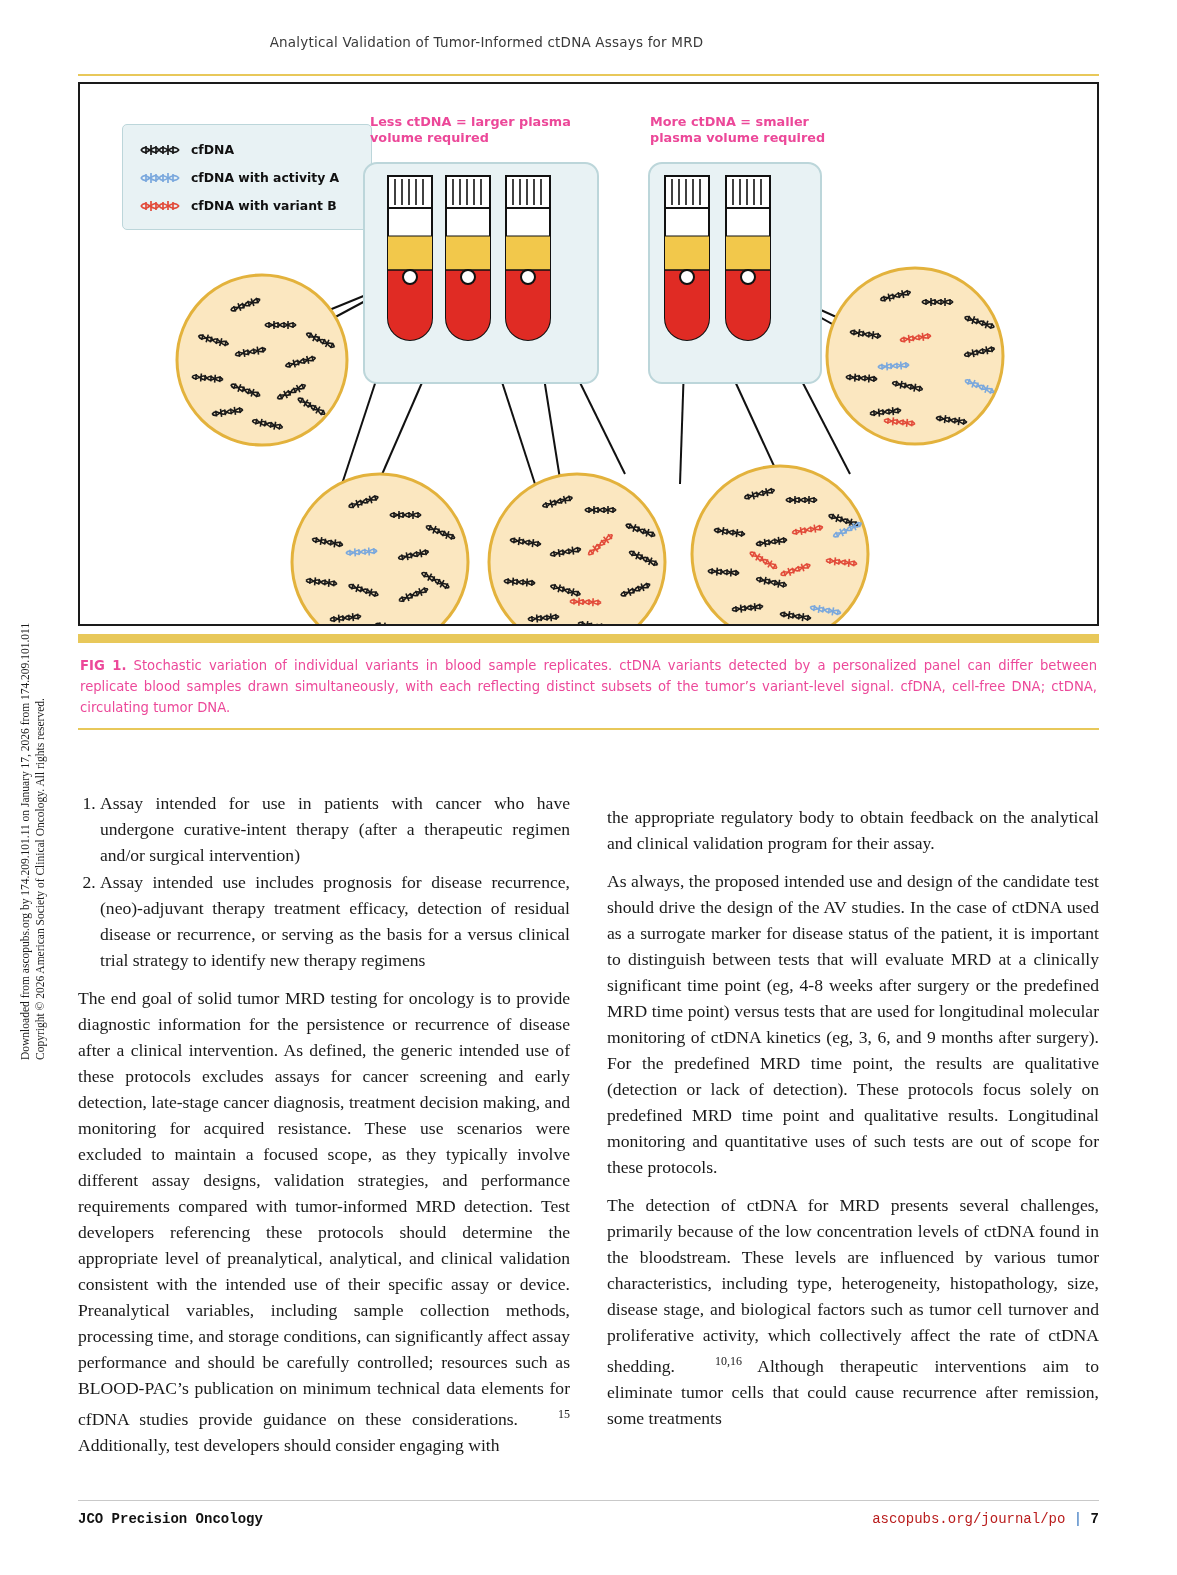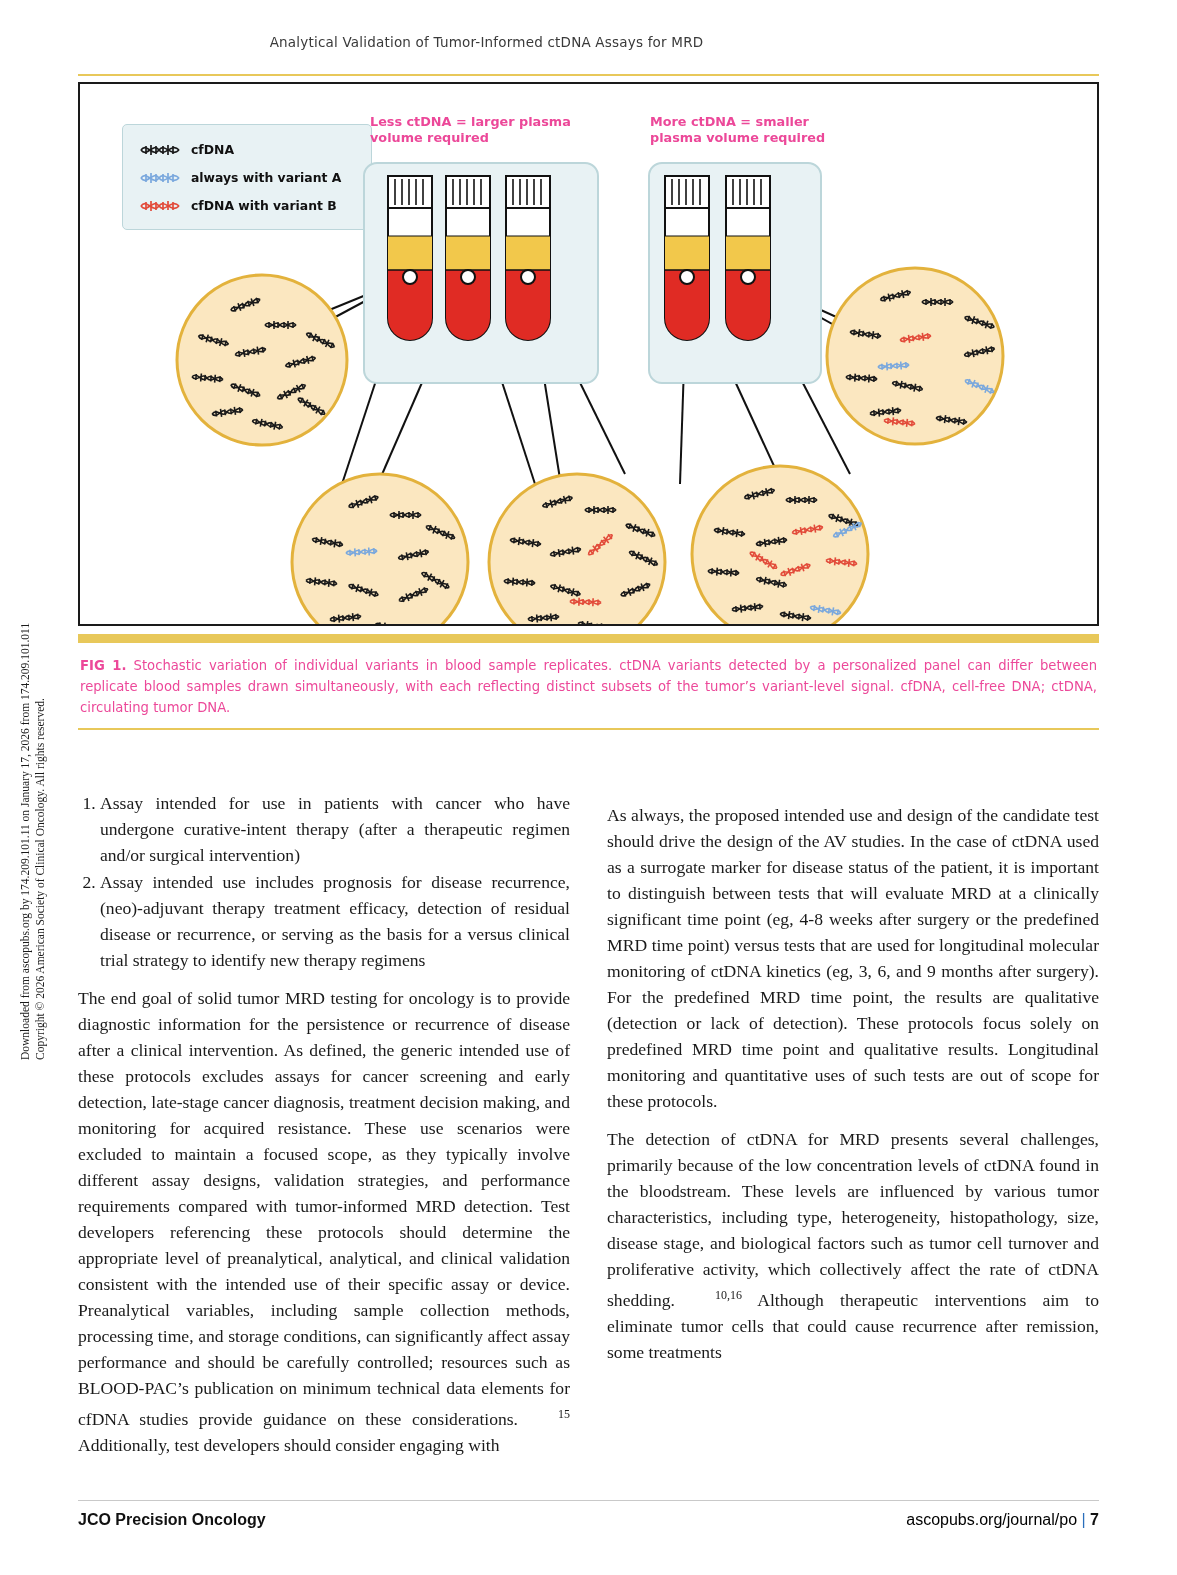--- a/index.html
+++ b/index.html
@@ -104,22 +104,22 @@
     font-family:"DejaVu Serif", serif;
     font-size:19px; font-weight:bold; margin:26px 0 0 0;
   }
   sup { font-size:12px;margin-left:40px; }
   
   .footer { position:absolute; left:78px; top:1500px; width:1021px; }
   .footer-line { height:1px; background:#c9c9c9; }
   .footer-row {
     display:flex; justify-content:space-between; align-items:center;
     padding-top:10px;
-    font-family:Liberation Sans, sans-serif;
-    font-size:16px;
+    font-family:Liberation Mono, monospace;
+    font-size:14px;
   }
   .footer-left { font-weight:bold; color:#111; }
   .footer-right { color:#2a6ebb; }
   .footer-right .pg { color:#111; font-weight:bold; }
 </style>
 </head>
 <body>
 
 <div class="running-head">Analytical Validation of Tumor-Informed ctDNA Assays for MRD</div>
 
@@ -176,21 +176,21 @@
               <path d="M2 8 C 8 16, 14 0, 20 8 C 26 16, 32 0, 40 8"></path>
               <line x1="7" y1="4" x2="7" y2="12"></line>
                 <line x1="12" y1="3" x2="12" y2="13"></line>
               <line x1="17" y1="4" x2="17" y2="12"></line>
                 <line x1="24" y1="4" x2="24" y2="12"></line>
               <line x1="29" y1="3" x2="29" y2="13"></line>
                 <line x1="34" y1="4" x2="34" y2="12"></line>
             </g>
           </svg>
         </span>
-        <span class="legend-label">always with variant A</span>
+        <span class="legend-label">cfDNA with activity A</span>
       </div>
       <div class="legend-row">
         <span class="dna">
           <svg width="42" height="16" viewBox="0 0 42 16">
             <g stroke="#e24b3a" stroke-width="1.7" fill="none">
               <path d="M2 8 C 8 0, 14 16, 20 8 C 26 0, 32 16, 40 8"></path>
               <path d="M2 8 C 8 16, 14 0, 20 8 C 26 16, 32 0, 40 8"></path>
               <line x1="7" y1="4" x2="7" y2="12"></line>
                 <line x1="12" y1="3" x2="12" y2="13"></line>
               <line x1="17" y1="4" x2="17" y2="12"></line>
@@ -429,28 +429,29 @@
 
   <div class="col col-left">
     <ol class="assay-list">
       <li>Assay intended for use in patients with cancer who have undergone curative-intent therapy (after a therapeutic regimen and/or surgical intervention)</li>
       <li>Assay intended use includes prognosis for disease recurrence, (neo)-adjuvant therapy treatment efficacy, detection of residual disease or recurrence, or serving as the basis for a versus clinical trial strategy to identify new therapy regimens</li>
     </ol>
     <p class="body"><span>The end goal of solid tumor MRD testing for oncology is to provide diagnostic information for the persistence or recurrence of disease after a clinical intervention. As defined, the generic intended use of these protocols excludes assays for cancer screening and early detection, late-stage cancer diagnosis, treatment decision making, and monitoring for acquired resistance. These use scenarios were excluded to maintain a focused scope, as they typically involve different assay designs, validation strategies, and performance requirements compared with tumor-informed MRD detection. Test developers referencing these protocols should determine the appropriate level of preanalytical, analytical, and clinical validation consistent with the intended use of their specific assay or device. Preanalytical variables, including sample collection methods, processing time, and storage conditions, can significantly affect assay performance and should be carefully controlled; resources such as BLOOD-PAC’s publication on minimum technical data elements for cfDNA studies provide guidance on these considerations.</span><sup>15</sup><span> Additionally, test developers should consider engaging with</span></p>
   </div>
 
   <div class="col col-right">
+    <p class="body first">the appropriate regulatory body to obtain feedback on the analytical and clinical validation program for their assay.</p>
     <p class="body">As always, the proposed intended use and design of the candidate test should drive the design of the AV studies. In the case of ctDNA used as a surrogate marker for disease status of the patient, it is important to distinguish between tests that will evaluate MRD at a clinically significant time point (eg, 4-8 weeks after surgery or the predefined MRD time point) versus tests that are used for longitudinal molecular monitoring of ctDNA kinetics (eg, 3, 6, and 9 months after surgery). For the predefined MRD time point, the results are qualitative (detection or lack of detection). These protocols focus solely on predefined MRD time point and qualitative results. Longitudinal monitoring and quantitative uses of such tests are out of scope for these protocols.</p>
     <p class="body"><span>The detection of ctDNA for MRD presents several challenges, primarily because of the low concentration levels of ctDNA found in the bloodstream. These levels are influenced by various tumor characteristics, including type, heterogeneity, histopathology, size, disease stage, and biological factors such as tumor cell turnover and proliferative activity, which collectively affect the rate of ctDNA shedding.</span><sup>10,16</sup><span> Although therapeutic interventions aim to eliminate tumor cells that could cause recurrence after remission, some treatments</span></p>
   </div>
 </div>
 
 <div class="footer">
   <div class="footer-line"></div>
   <div class="footer-row">
     <span class="footer-left">JCO Precision Oncology</span>
     <span class="footer-right">
-      <a href="#" style="color:#000000;text-decoration:none">ascopubs.org/journal/po</a>
+      <a href="#" style="color:#b91c1c;text-decoration:none">ascopubs.org/journal/po</a>
       <span>|</span>
       <span class="pg">7</span>
     </span>
   </div>
 </div>
 
 </body></html>

